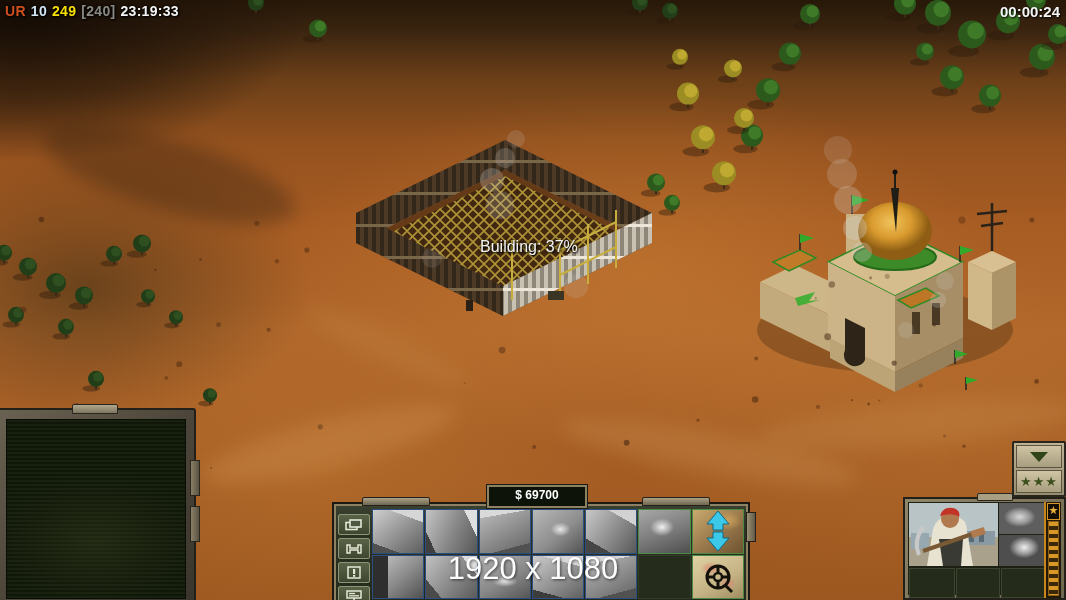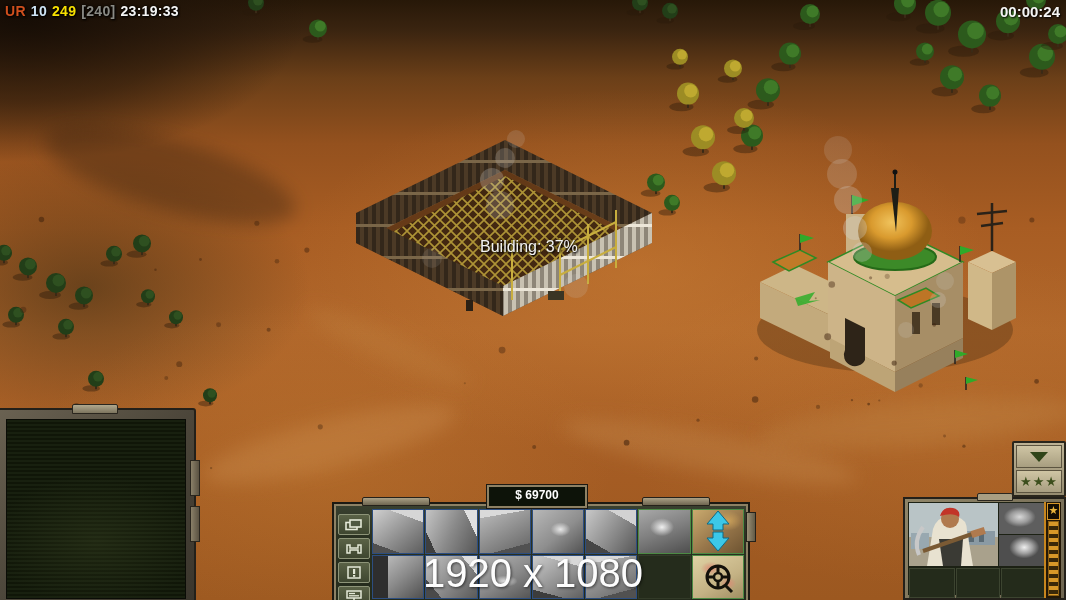--- a/index.html
+++ b/index.html
@@ -18,21 +18,21 @@
   .path{position:absolute;border-radius:50%;filter:blur(9px);}
 
   
   .hud-topleft{position:absolute;left:5px;top:3px;font-size:14px;font-weight:bold;
     text-shadow:1px 1px 2px #000,0 0 3px #000;letter-spacing:.3px;}
   .hud-topleft span{margin-right:5px;}
   .hud-timer{position:absolute;right:6px;top:3px;font-size:15px;font-weight:bold;color:#f5f5f5;
     text-shadow:1px 1px 2px #000;}
   .building-label{position:absolute;left:460px;top:238px;font-size:16px;color:#f2f2f2;
     text-shadow:1px 1px 2px #000,0 0 4px #000;z-index:5;margin-left:20px;}
-  .res-overlay{position:absolute;left:0;right:0;top:551px;text-align:center;font-size:40px;
+  .res-overlay{position:absolute;left:0;right:0;top:551px;text-align:center;font-size:31px;
     color:#fdfdfd;text-shadow:1px 1px 3px rgba(0,0,0,.6);z-index:60;pointer-events:none;}
 
   
   .minimap-frame{position:absolute;left:-4px;top:408px;width:196px;height:196px;
     background:linear-gradient(135deg,#6a6252 0%,#4c463a 50%,#3a352c 100%);
     border:2px solid #23201a;border-radius:3px;z-index:40;}
   .minimap-tab{position:absolute;left:74px;top:-6px;width:44px;height:8px;
     background:linear-gradient(180deg,#b0a88e,#7c745e);border:1px solid #2a261e;border-radius:2px 2px 0 0;}
   .minimap-notch{position:absolute;right:-6px;width:8px;height:34px;
     background:linear-gradient(90deg,#8a8068,#5a5242);border:1px solid #2a261e;}

